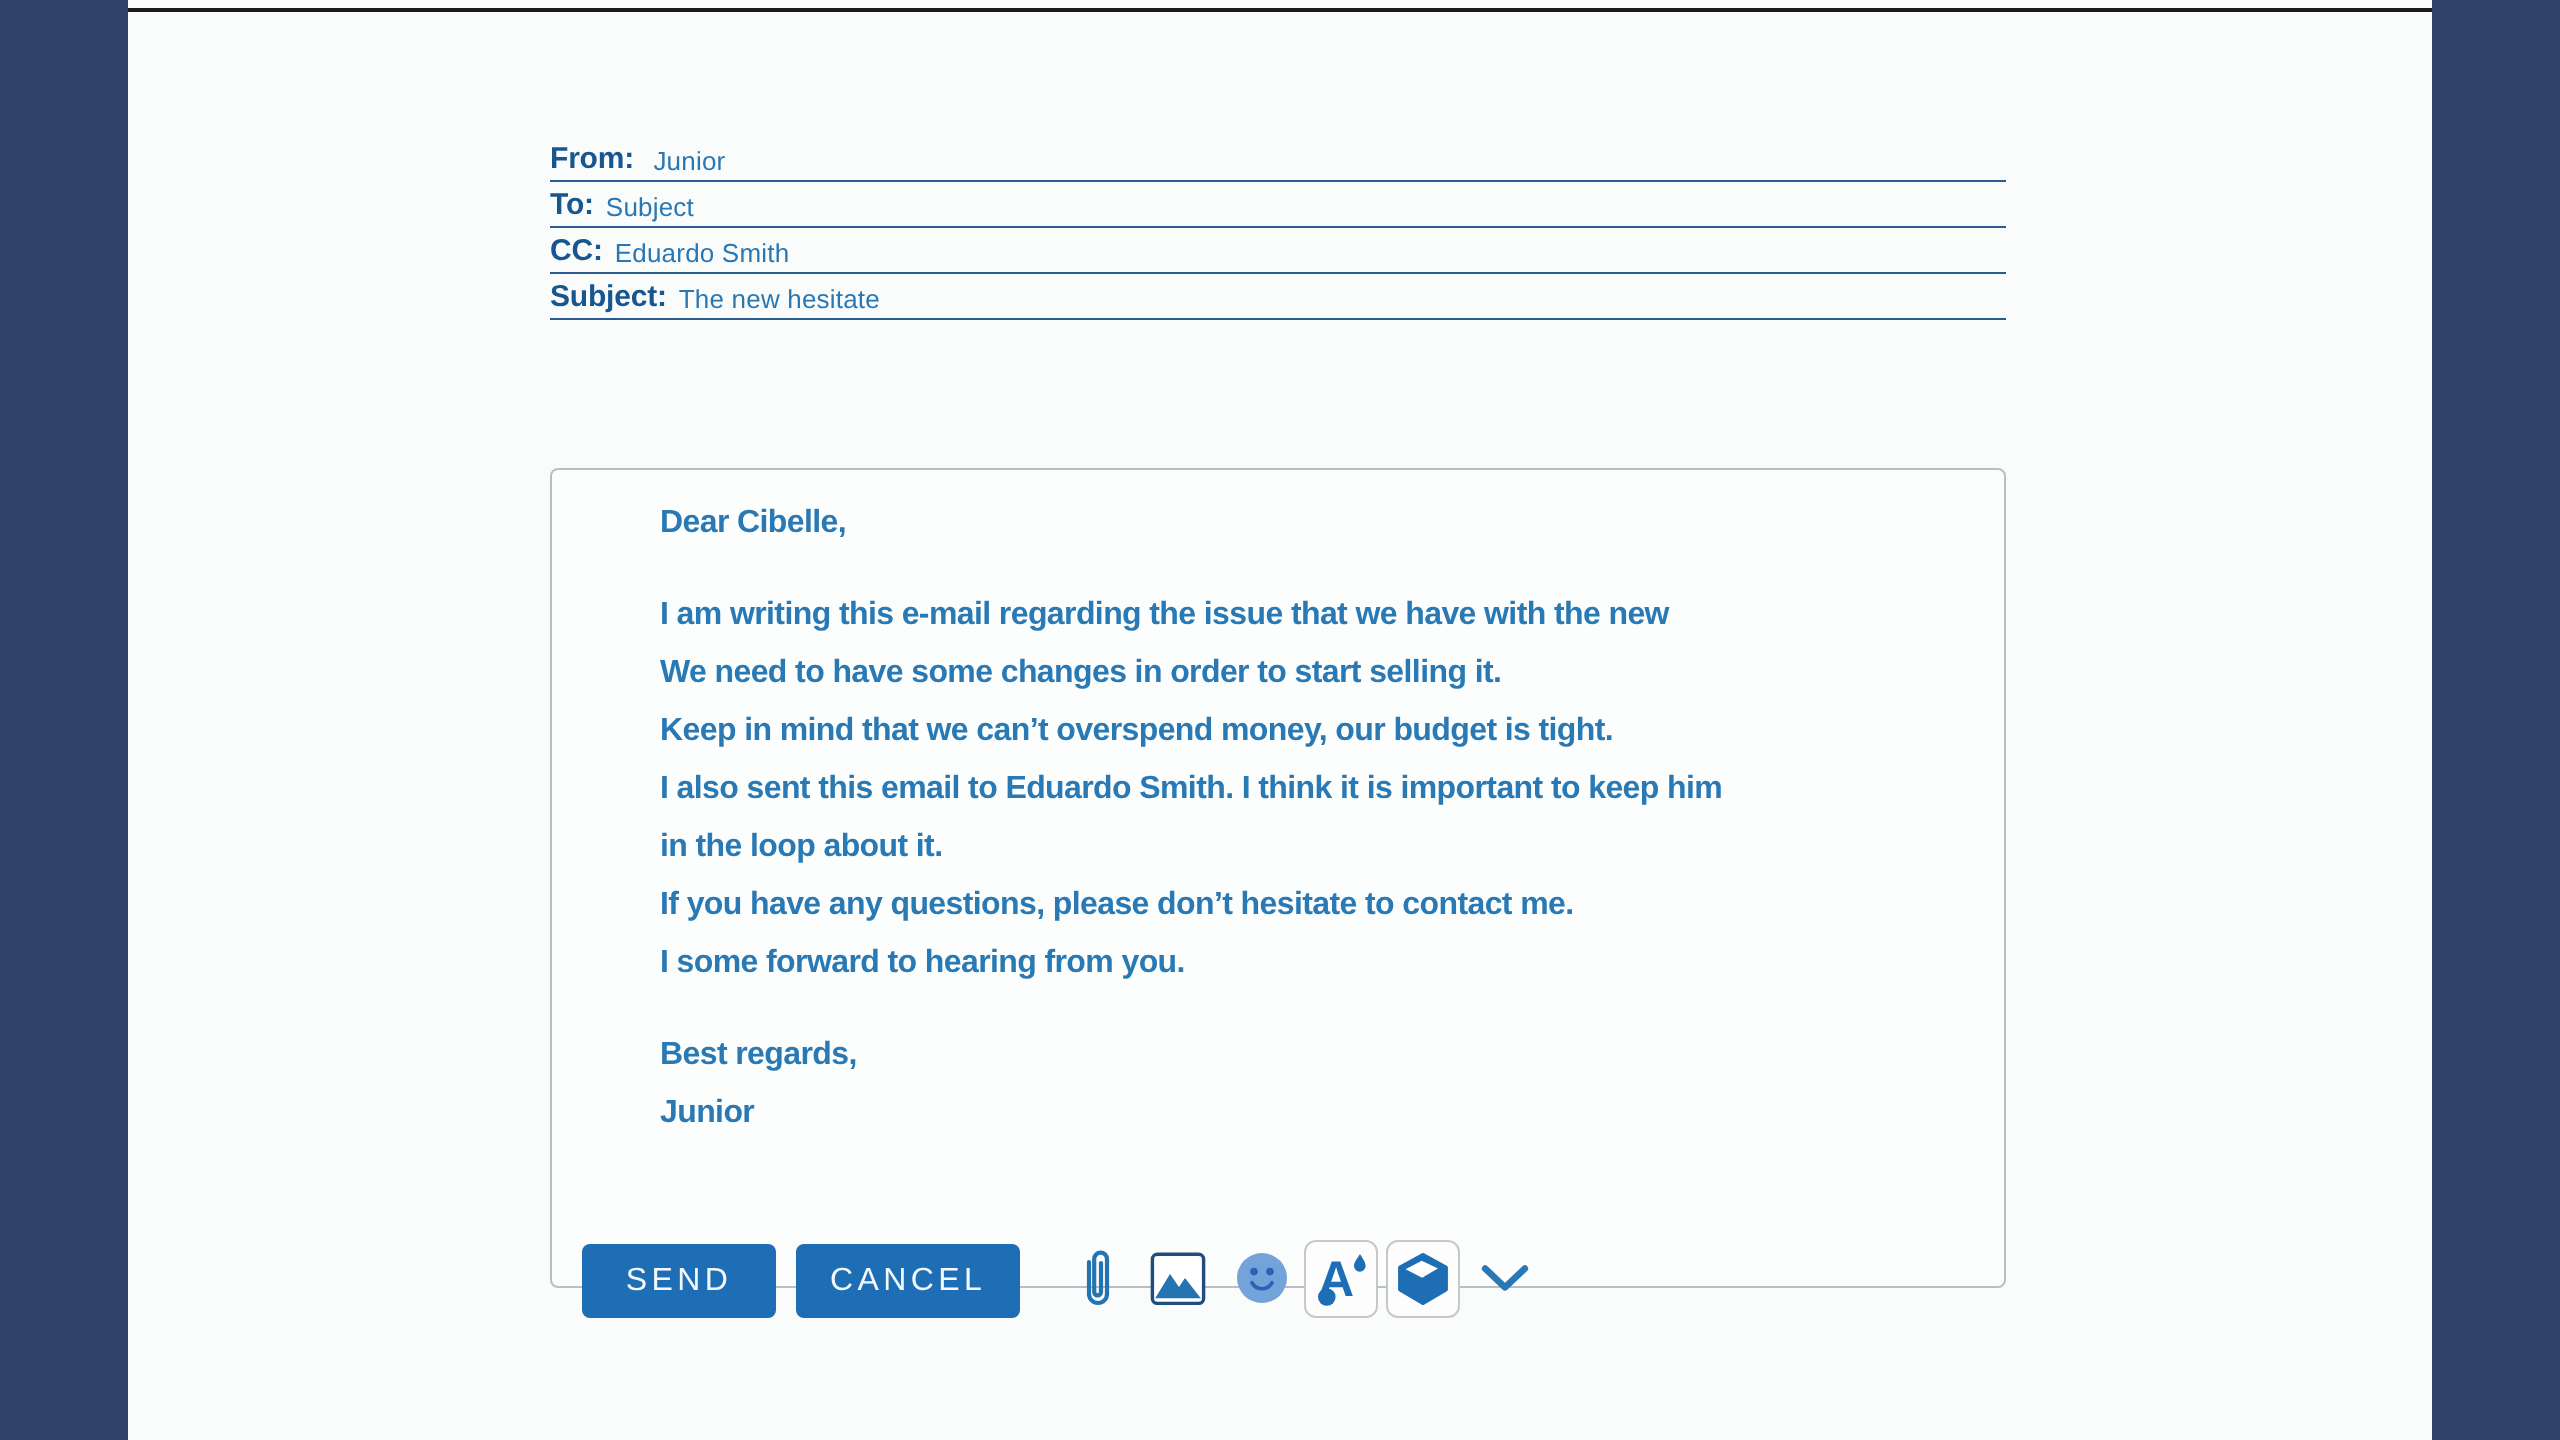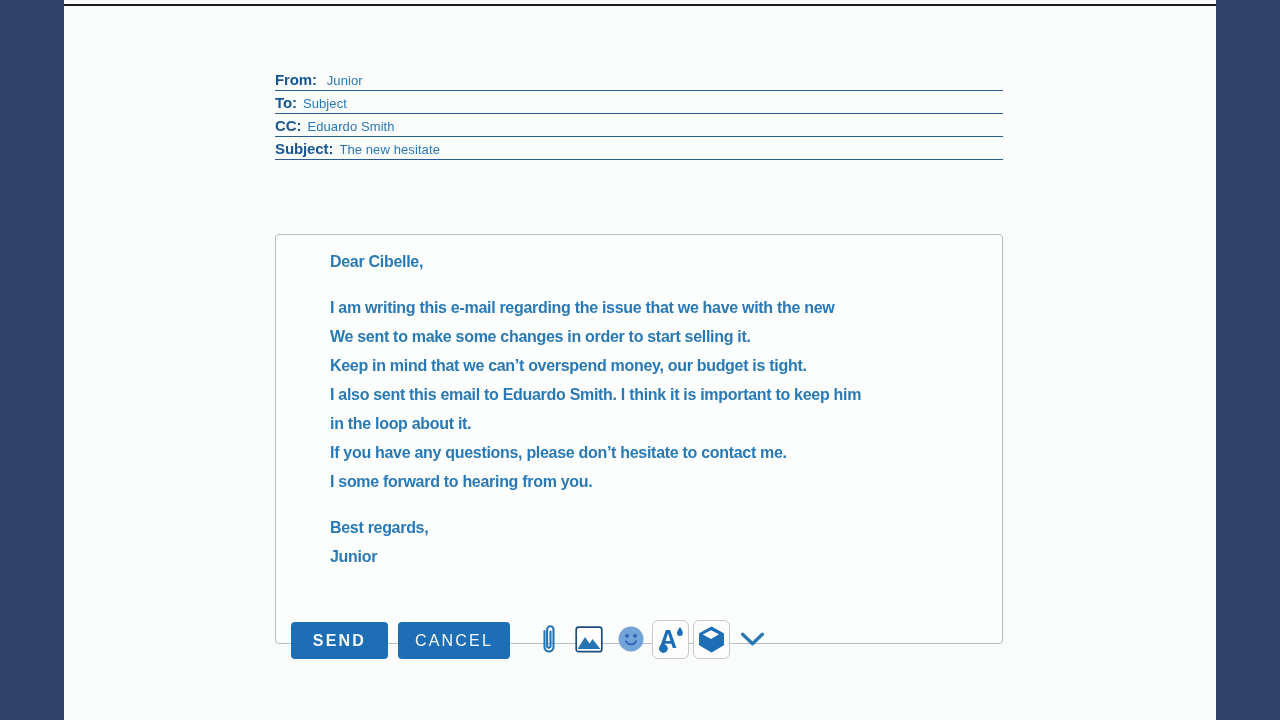--- a/index.html
+++ b/index.html
@@ -42,21 +42,21 @@
     font-size:16px;font-weight:700;color:#2979b5;line-height:29px;
     letter-spacing:-0.3px;white-space:pre;
   }
   .line.blank{height:17px;line-height:17px;}
   
   .btn{
     position:absolute;top:622px;height:37px;border:none;border-radius:4px;
     background:#1d6eb4;color:#f4f8fb;font-family:"Liberation Sans",sans-serif;
     font-size:16px;letter-spacing:2.2px;cursor:pointer;text-align:center;
   }
-  .btn.send{left:227px;width:97px;font-weight:bold;}
+  .btn.send{left:227px;width:97px;}
   .btn.cancel{left:334px;width:112px;}
   .icon{position:absolute;display:block;cursor:pointer;}
   .iconbox{
     position:absolute;top:620px;width:37px;height:39px;
     border:1px solid #c6c8ca;border-radius:6px;background:#fdfdfd;
     display:flex;align-items:center;justify-content:center;cursor:pointer;
   }
 </style>
 </head>
 <body>
@@ -81,21 +81,21 @@
       <div class="field-row">
         <span class="flabel">Subject:</span>
         <span class="fvalue">The new hesitate</span>
       </div>
     </div>
 
     <div class="bodybox">
       <div class="line">Dear Cibelle,</div>
       <div class="line blank"></div>
       <div class="line">I am writing this e-mail regarding the issue that we have with the new</div>
-      <div class="line">We sent to make some changes in order to start selling it.</div>
+      <div class="line">We need to have some changes in order to start selling it.</div>
       <div class="line">Keep in mind that we can’t overspend money, our budget is tight.</div>
       <div class="line">I also sent this email to Eduardo Smith. I think it is important to keep him</div>
       <div class="line">in the loop about it.</div>
       <div class="line">If you have any questions, please don’t hesitate to contact me.</div>
       <div class="line">I some forward to hearing from you.</div>
       <div class="line blank"></div>
       <div class="line">Best regards,</div>
       <div class="line">Junior</div>
     </div>
 

